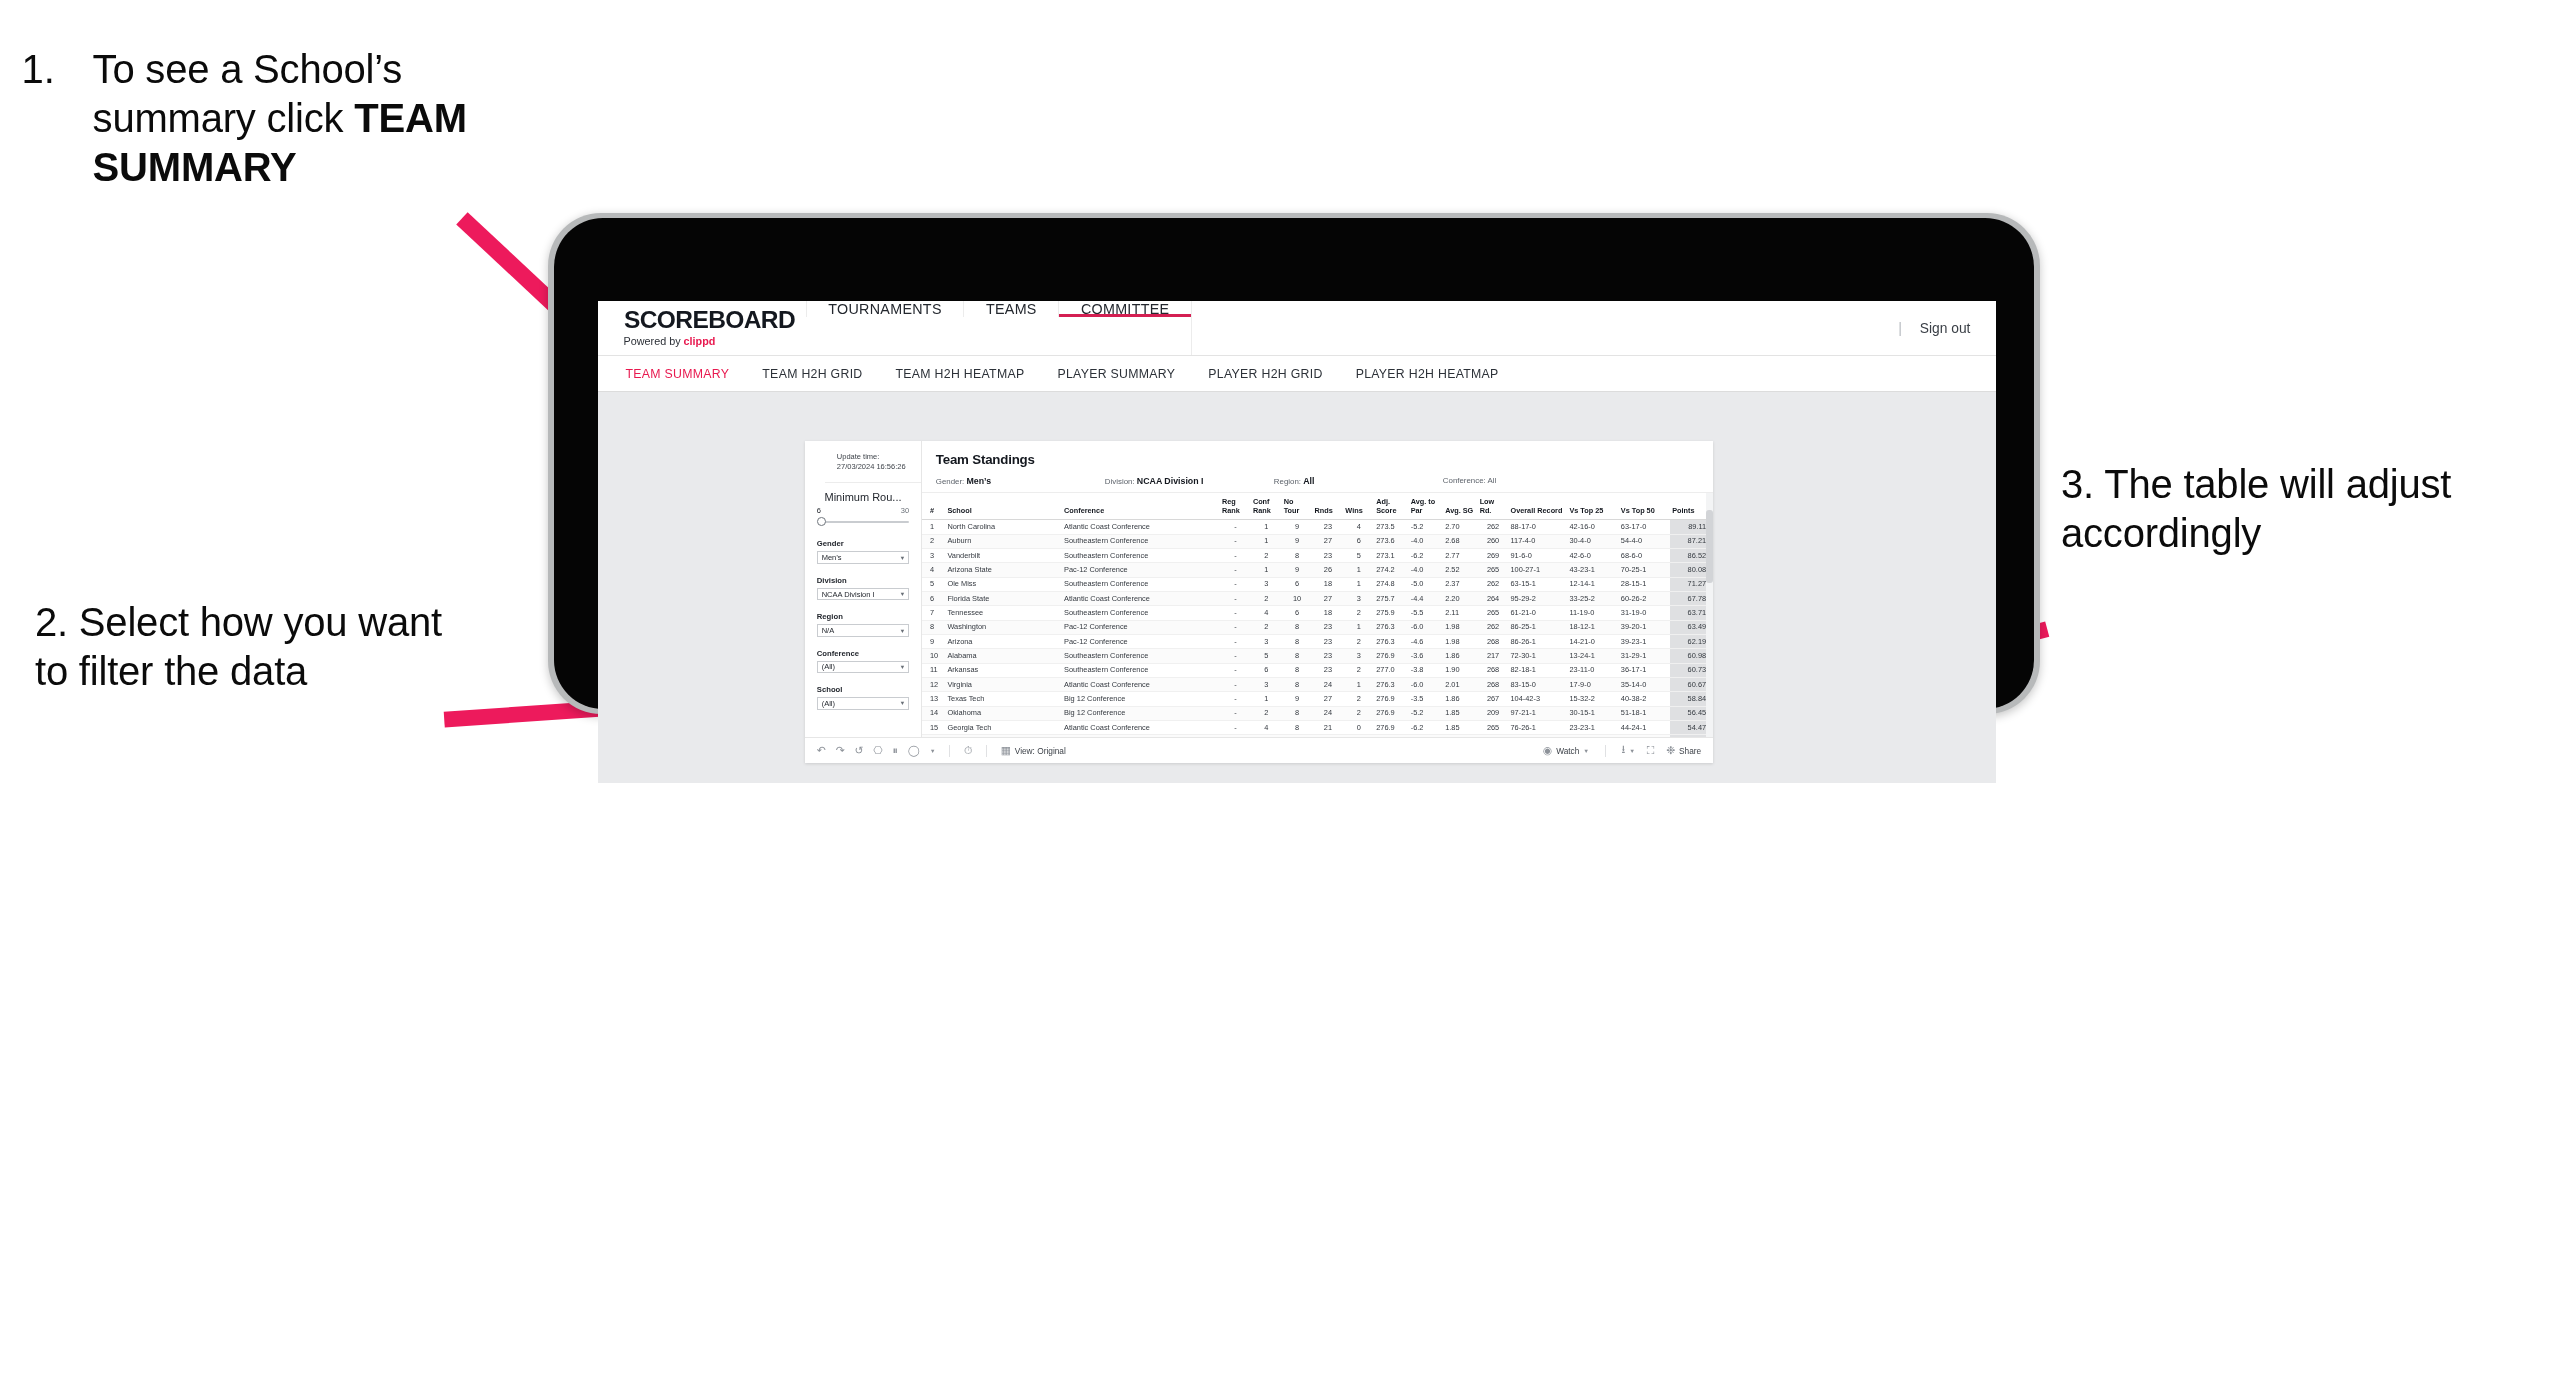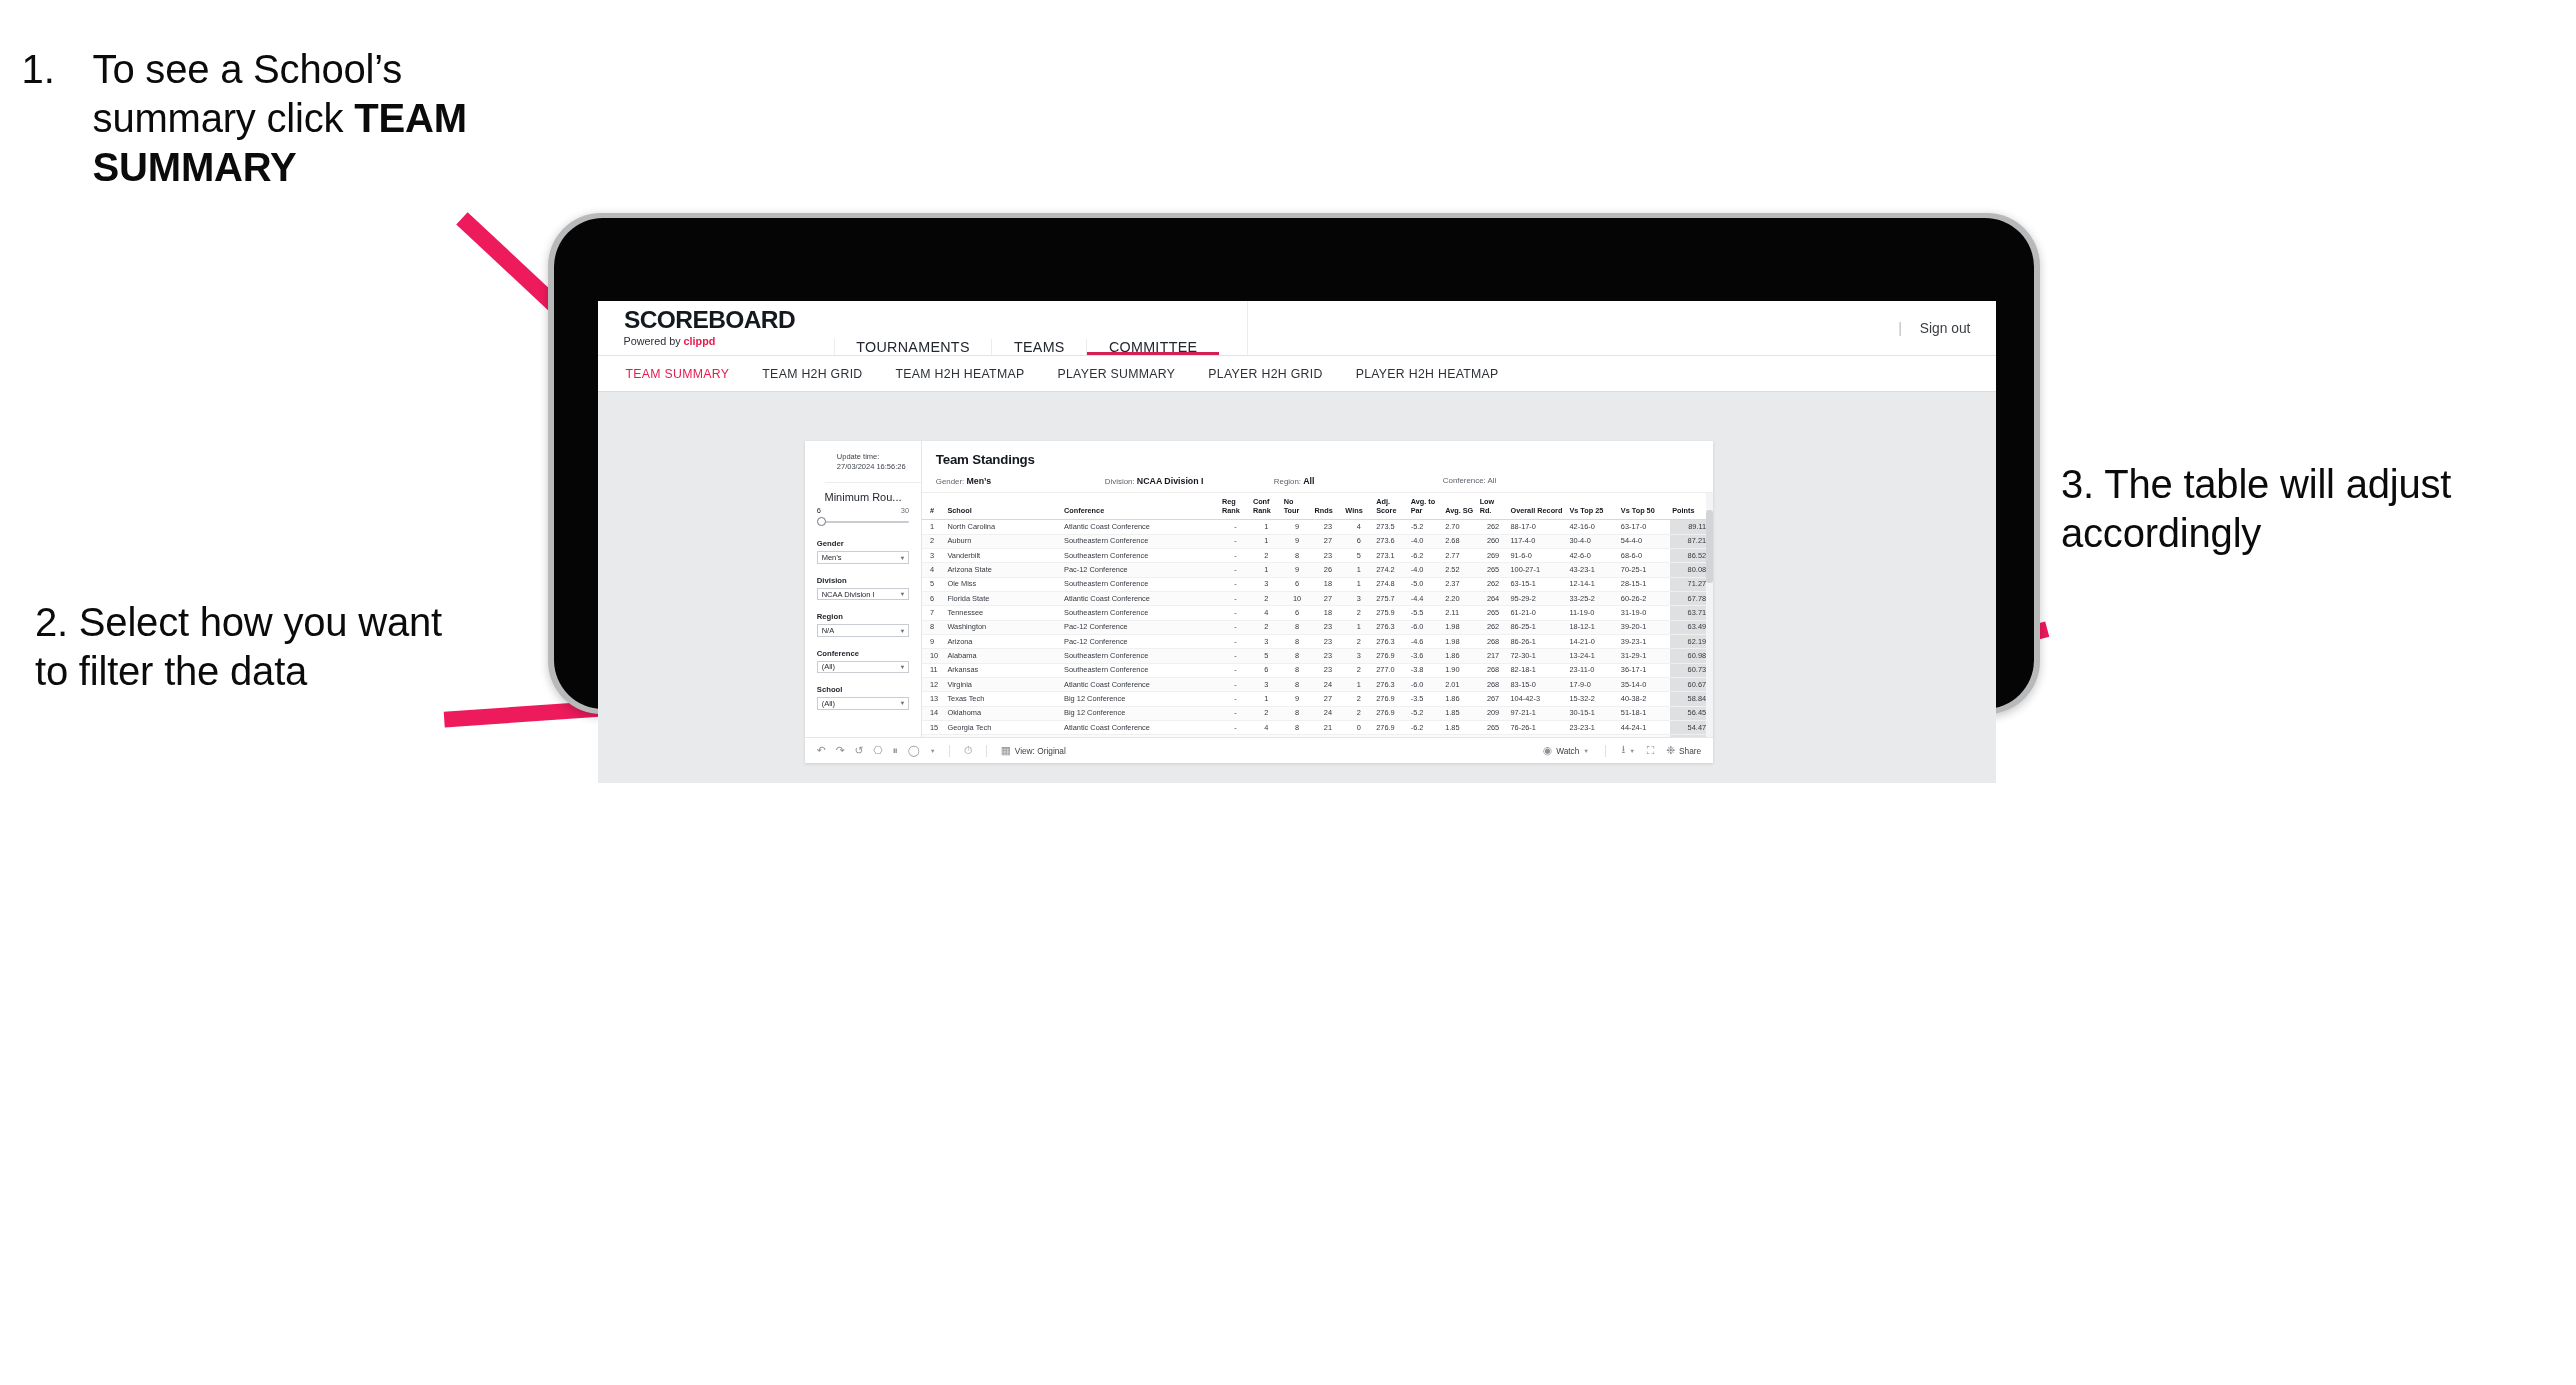--- a/index.html
+++ b/index.html
@@ -51,32 +51,31 @@
     background: #e9eaec;
     overflow: hidden;
   }
 
   
   .appbar {
     height: 55px; background: #ffffff;
     display: flex; align-items: stretch;
     border-bottom: 1px solid #e3e3e3;
     position: relative;
-    gap: 28px;
   }
   .brand { display:flex; flex-direction:column; justify-content:center; padding: 0 17.7px 0 25.6px; }
   .brand-title {
     font-size: 23.6px; font-weight: 800; letter-spacing: -0.6px;
     color: #14181f; line-height: 1; font-family: "Liberation Sans", sans-serif;
     transform: scaleX(1.04); transform-origin: left center;
   }
   .brand-sub { font-size: 10.8px; color:#2b2f36; margin-top: 2.9px; line-height:1; }
   .brand-sub .accent { color:#e8194f; font-weight:700; }
 
-  .topnav { display:flex; align-items: flex-end; }
+  .topnav { display:flex; align-items: flex-start; }
   .topnav-item {
     display:flex; align-items:center; padding: 0 21.6px;
     font-size: 14.3px; color:#23272e; letter-spacing: 0.3px;
     border-left: 1px solid #ececec; position: relative;
     white-space: nowrap;
   }
   .topnav-item.active::after {
     content:""; position:absolute; left:0; right:0; bottom:0;
     height: 2.9px; background:#d41f52;
   }

